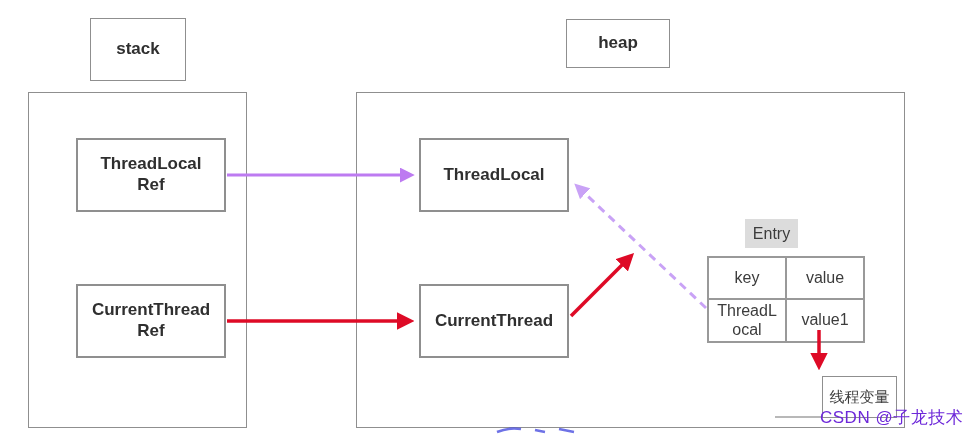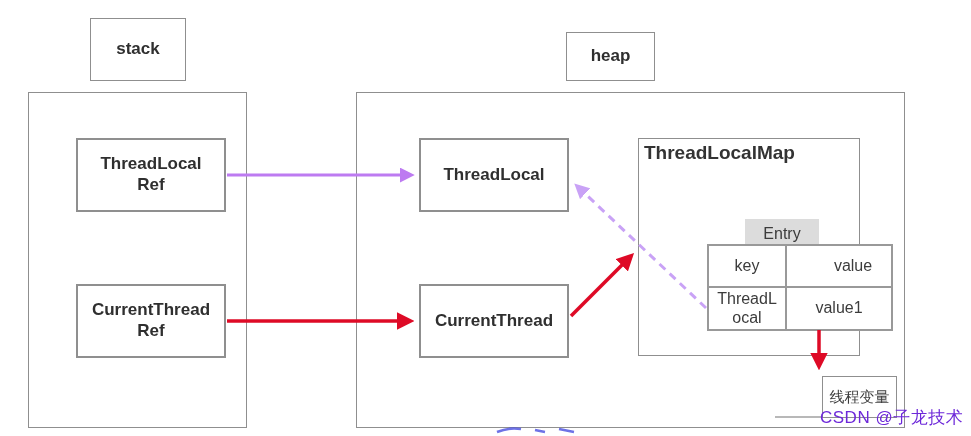--- a/index.html
+++ b/index.html
@@ -36,21 +36,21 @@
   svg.overlay { position:absolute; left:0; top:0; pointer-events:none; }
 </style>
 </head>
 <body>
 
 <div class="canvas">
 
   <div class="box lbl-bold" style="left:90px; top:18px; width:96px; height:63px; border-width:1.5px;">
     <span>stack</span>
   </div>
-  <div class="box lbl-bold" style="left:566px; top:19px; width:89px; height:49px; border-width:1.5px;margin-top:13px;">
+  <div class="box lbl-bold" style="left:566px; top:19px; width:104px; height:49px; border-width:1.5px;">
     <span>heap</span>
   </div>
 
   <div class="box region" style="left:28px; top:92px; width:219px; height:336px;"></div>
 
   <div class="box region" style="left:356px; top:92px; width:549px; height:336px;"></div>
 
   <div class="box lbl-bold prewrap" style="left:76px; top:138px; width:150px; height:74px;">
     <span>ThreadLocal
 Ref</span>
@@ -60,33 +60,30 @@
 Ref</span>
   </div>
 
   <div class="box lbl-bold" style="left:419px; top:138px; width:150px; height:74px;">
     <span>ThreadLocal</span>
   </div>
   <div class="box lbl-bold" style="left:419px; top:284px; width:150px; height:74px;">
     <span>CurrentThread</span>
   </div>
 
-  <div class="abs" style="left:638px; top:138px; width:222px; height:218px; border:1.5px solid #8f8f8f; background:#fff;">
-    <div class="map-title">ThreadLocalMap</div>
-  </div>
 
-  <div class="entry-tab" style="left:745px; top:219px; width:74px; height:29px;">
+  <div class="entry-tab" style="left:745px; top:219px; width:53px; height:29px;">
     <span>Entry</span>
   </div>
 
-  <table class="kv" style="left:707px; top:244px; width:152px;">
+  <table class="kv" style="left:707px; top:256px; width:152px;">
     <tbody>
         <tr>
       <td style="width:76px; height:40px;">key</td>
-      <td style="width:76px; height:40px;padding-left:28px;">value</td>
+      <td style="width:76px; height:40px;">value</td>
     </tr>
     <tr>
       <td style="height:41px;" class="prewrap">ThreadL
 ocal</td>
       <td style="height:41px;">value1</td>
     </tr>
   </tbody>
     </table>
 
   <div class="box thread-var" style="left:822px; top:376px; width:75px; height:42px;">

